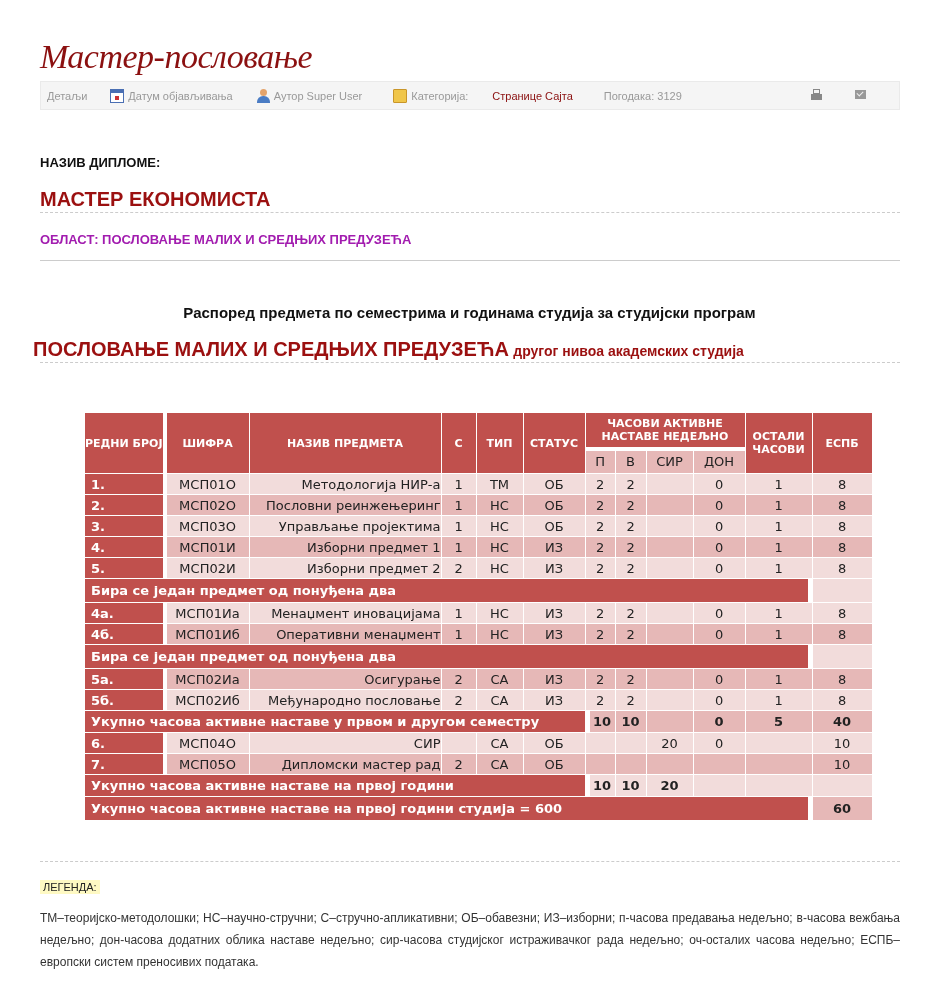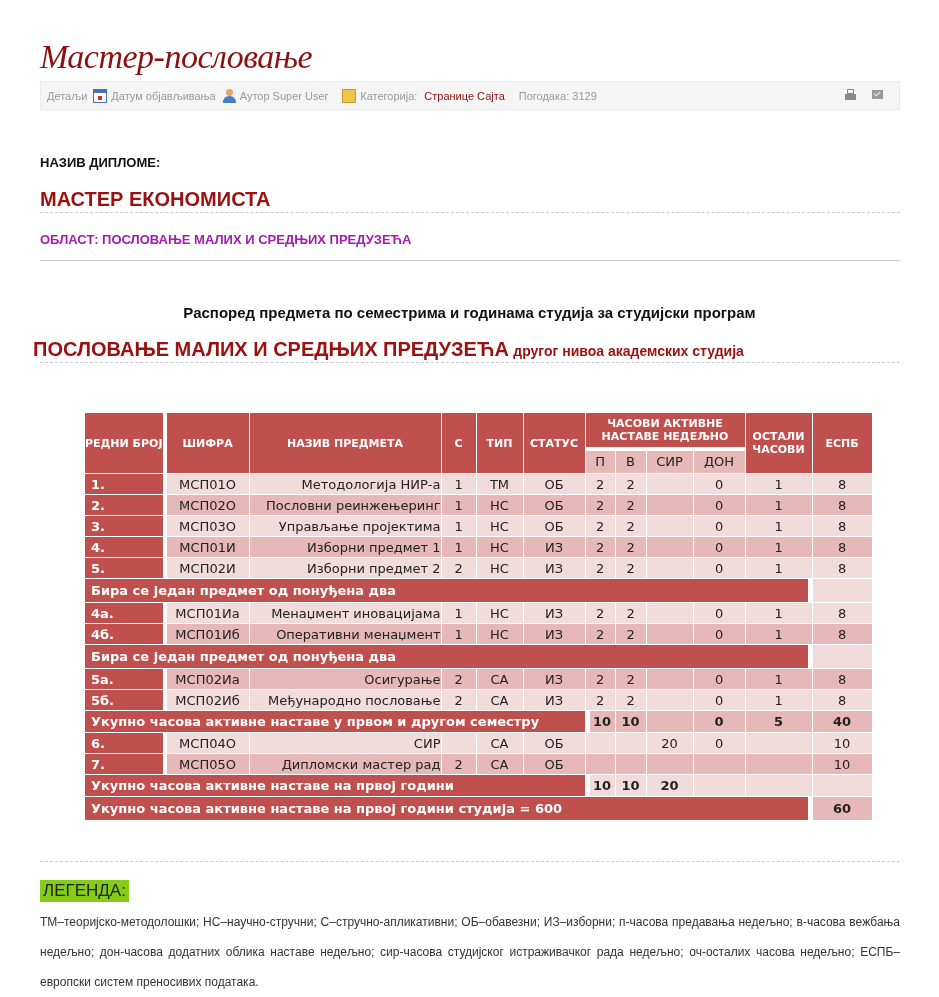--- a/index.html
+++ b/index.html
@@ -1,19 +1,19 @@
 <!DOCTYPE html>
 <html><head>
 <meta charset="utf-8">
 <style>
   html, body { margin:0; padding:0; background:#fff; }
   body { width:939px; height:997px; position:relative; font-family:"Liberation Sans", sans-serif; color:#222; overflow:hidden; }
   .title { position:absolute; left:40px; top:38px; font-family:"Liberation Serif", serif; font-style:italic; font-size:34px; color:#8b1010; letter-spacing:-0.5px; }
   .infobar { position:absolute; left:40px; top:81px; width:860px; height:29px; background:#f5f5f5; border:1px solid #eaeaea; box-sizing:border-box; font-size:11px; color:#999; display:flex; align-items:center; padding-left:6px; }
-  .infobar span { margin-right:4px; }
+  .infobar span { margin-right:21px; }
   .infobar .ic { display:inline-block; width:14px; height:14px; margin:0 4px 0 2px; vertical-align:middle; }
   .cal { background:#fff; border:1px solid #4a6fb3; box-sizing:border-box; position:relative; }
   .cal::before { content:""; position:absolute; left:0; right:0; top:0; height:3px; background:#4a6fb3; }
   .cal::after { content:""; position:absolute; left:4px; top:6px; width:4px; height:4px; background:#c33; }
   .usr { position:relative; }
   .usr::before { content:""; position:absolute; left:4px; top:0; width:7px; height:7px; border-radius:50%; background:#e4a36a; }
   .usr::after { content:""; position:absolute; left:1px; top:7px; width:13px; height:7px; border-radius:6px 6px 0 0; background:#4a7cc4; }
   .fld { width:17px; height:12px; background:#f0c64a; border:1px solid #c9962a; box-sizing:border-box; border-radius:1px; }
   .cat-link { color:#8b1010; margin-left:3px; }
   .hits { margin-left:10px; }
@@ -42,22 +42,22 @@
   .sched-table td.num { background:#c0504d; color:#fff; font-weight:bold; text-align:left; padding-left:6px; border-right:4px solid #fff; }
   .sched-table tr.l td:not(.num):not(.band):not(.blank) { background:#f2dcdb; }
   .sched-table tr.d td:not(.num):not(.band):not(.blank) { background:#e6b8b7; }
   .sched-table td.name { text-align:right; padding-left:6px; }
   .sched-table td.band { background:#c0504d; color:#fff; font-weight:bold; text-align:left; padding-left:6px; }
   .sched-table td.blank { background:#f2dcdb; }
   .sched-table td.bold { font-weight:bold; }
   .sched-table td.gap-left { border-left:4px solid #fff; }
 
   .dot3 { position:absolute; left:40px; top:861px; width:860px; border-top:1px dashed #ccc; }
-  .legend-title { position:absolute; left:40px; top:880px; background:#84cc16; font-size:17px; color:#222; padding:1px 3px; }
-  .legend-text { position:absolute; left:40px; top:907px; width:860px; font-size:12px; line-height:30px; color:#333; text-align:justify; }
+  .legend-title { position:absolute; left:40px; top:880px; background:#fef9c3; font-size:11px; color:#222; padding:1px 3px; }
+  .legend-text { position:absolute; left:40px; top:907px; width:860px; font-size:12px; line-height:22px; color:#333; text-align:justify; }
 </style>
 </head>
 <body>
 
 <div class="title">Мастер-пословање</div>
 
 <div class="infobar">
   <span>Детаљи</span>
   <span class="ic cal"></span>
   <span>Датум објављивања</span>

